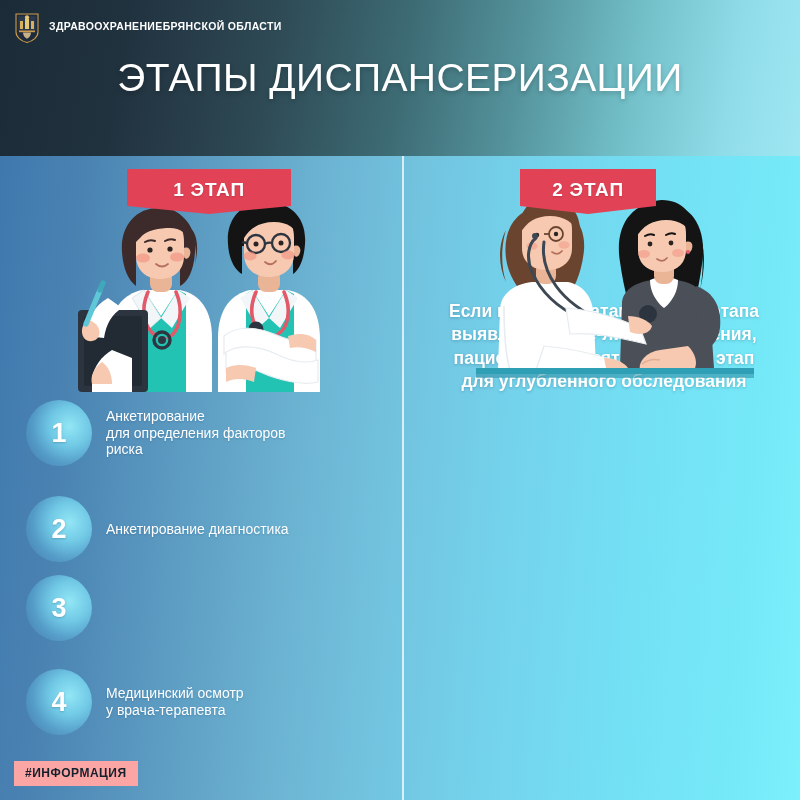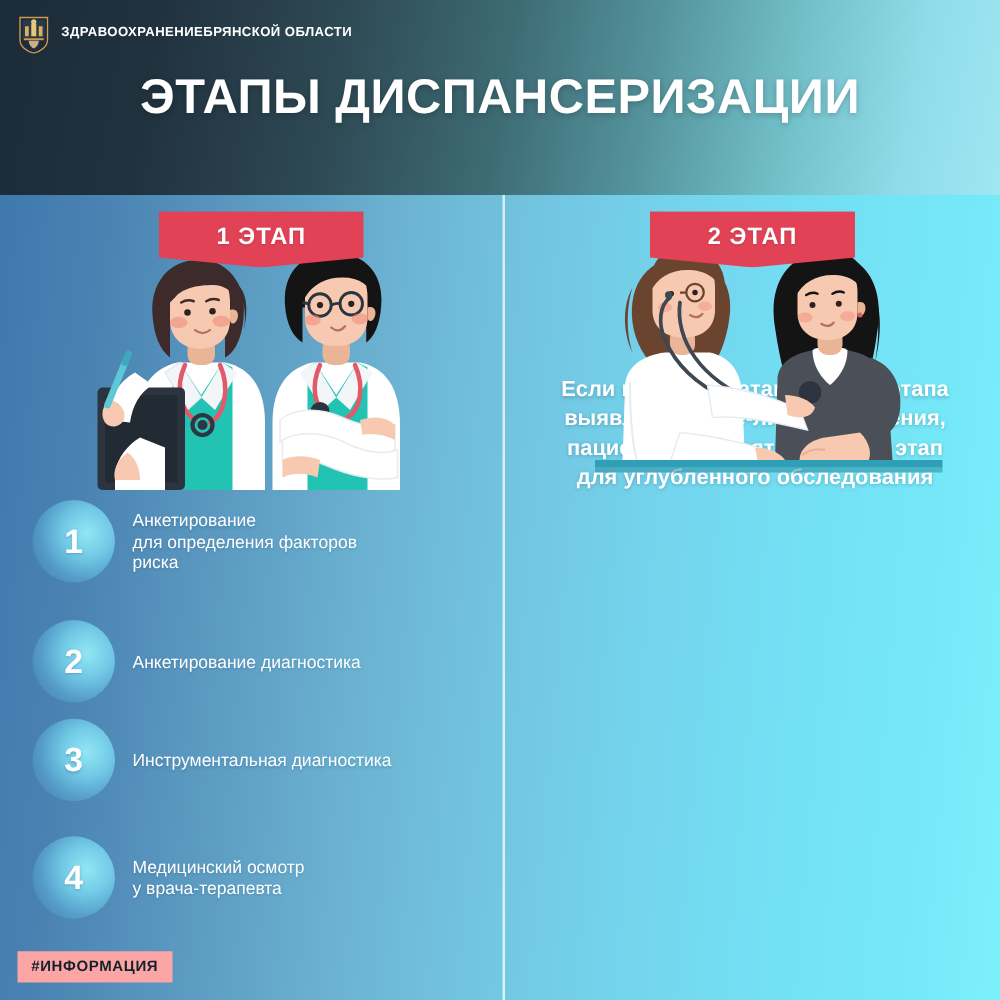--- a/index.html
+++ b/index.html
@@ -59,21 +59,21 @@
     letter-spacing: 0.35px;
     white-space: nowrap;
   }
   .poster-title {
     position: absolute;
     left: 0; top: 56px;
     width: 800px;
     text-align: center;
     color: #ffffff;
     font-size: 39px;
-    font-weight: bold;
+    font-weight: normal;
     letter-spacing: 0.4px;
     text-shadow: 0 2px 5px rgba(0,0,0,0.22);
     white-space: nowrap;
   }
 
   
   .body-area {
     position: absolute;
     left: 0; top: 156px;
     width: 800px;
@@ -106,21 +106,21 @@
     font-weight: bold;
     letter-spacing: 0.8px;
     text-align: center;
     background: #e24256;
     padding: 10px 0 13px 0;
     z-index: 6;
     clip-path: polygon(0% 0%, 100% 0%, 100% 82%, 50% 100%, 0% 82%);
     text-shadow: 0 1px 2px rgba(0,0,0,0.16);
   }
   .stage-badge.one { left: 127px; top: 169px; width: 164px; }
-  .stage-badge.two { left: 520px; top: 169px; width: 164px; }
+  .stage-badge.two { left: 520px; top: 169px; width: 136px; }
 
   
   .illus { position: absolute; z-index: 4; }
   .illus.left  { left: 60px;  top: 186px; width: 300px; height: 206px; }
   .illus.right { left: 470px; top: 186px; width: 290px; height: 206px; }
 
   
   .steps {
     position: absolute;
     left: 0; top: 225px;
@@ -411,21 +411,20 @@
       <div class="step-bubble">
         <span class="step-num">2</span>
       </div>
       <div class="step-text">Анкетирование диагностика</div>
     </div>
 
     <div class="step-row" style="top: 350px;">
       <div class="step-bubble">
         <span class="step-num">3</span>
       </div>
-      <div class="step-text">Инструментальная диагностика</div>
     </div>
 
     <div class="step-row" style="top: 444px;">
       <div class="step-bubble">
         <span class="step-num">4</span>
       </div>
       <div class="step-text">Медицинский осмотр
 у врача-терапевта</div>
     </div>
 

